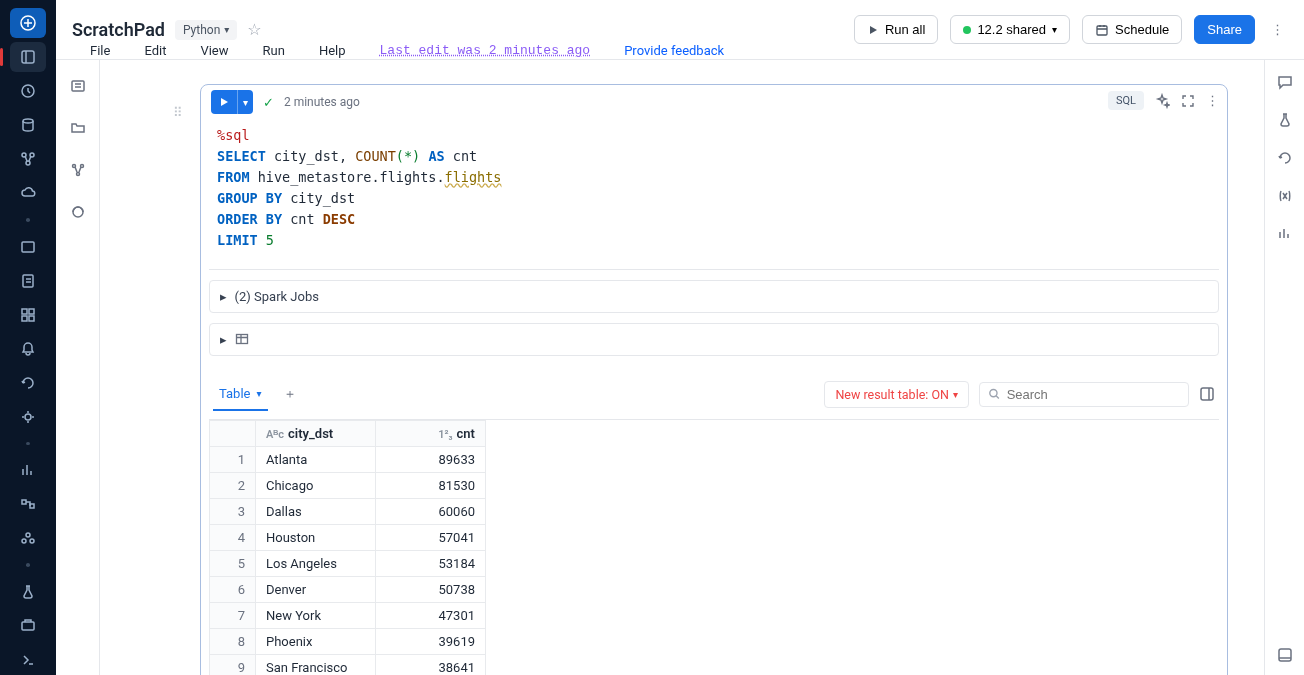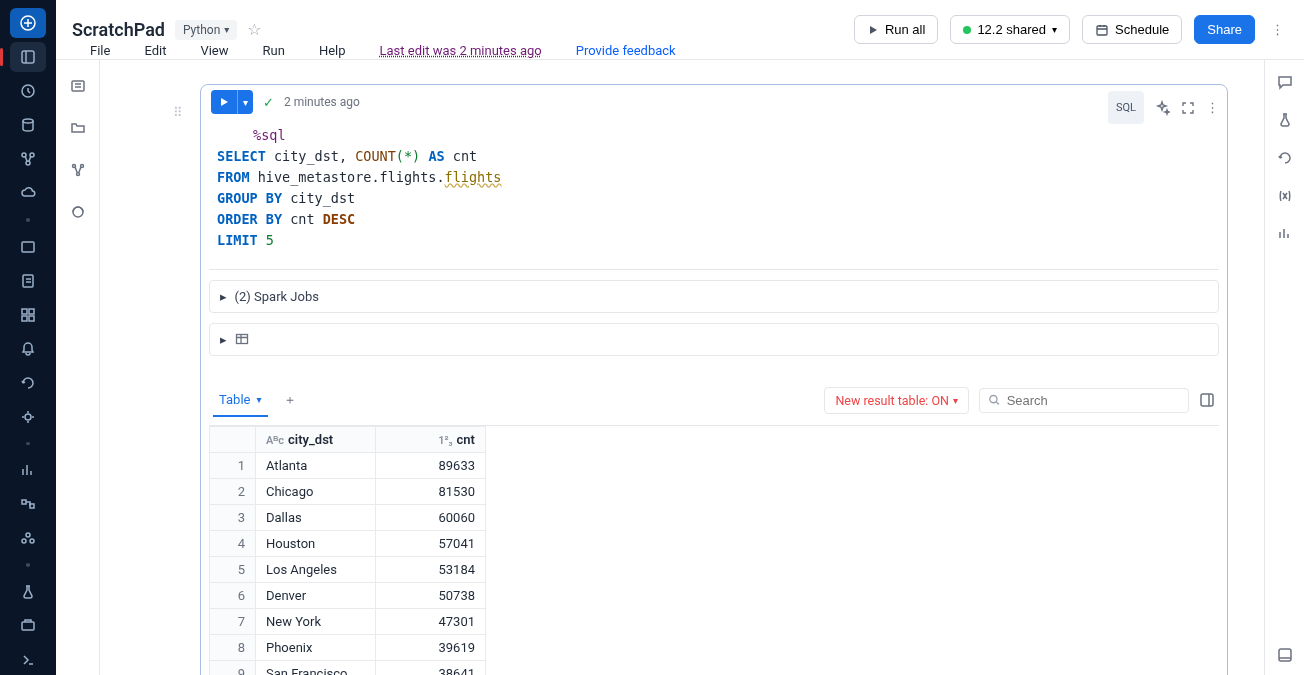--- a/index.html
+++ b/index.html
@@ -16,50 +16,50 @@
 .top-bar { height: 60px; border-bottom: 1px solid #e5e7eb; display: flex; align-items: center; padding: 0 16px; gap: 12px; }
 .title { font-size: 18px; font-weight: 600; }
 .lang-pill { background: #f3f4f6; border-radius: 4px; padding: 3px 8px; font-size: 12px; color: #4b5563; display: flex; align-items: center; gap: 4px; cursor: pointer; }
 .star-btn { color: #9ca3af; cursor: pointer; font-size: 16px; }
 .flex-spacer { flex: 1; }
 .btn { border: 1px solid #d1d5db; background: #fff; border-radius: 6px; padding: 6px 12px; font-size: 13px; display: flex; align-items: center; gap: 6px; cursor: pointer; }
 .btn.primary { background: #1a73e8; border-color: #1a73e8; color: #fff; }
 .compute-dot { width: 8px; height: 8px; border-radius: 50%; background: #22c55e; }
 .menu-bar { height: 32px; display: flex; align-items: center; padding: 0 16px; gap: 34px; font-size: 13px; position: absolute; top: 34px; left: 74px; }
 .menu-bar span { cursor: pointer; }
-.menu-bar .dim { color: #701a75; text-decoration: underline dotted; }
+.menu-bar .dim { color: #8b5cf6; text-decoration: underline dotted; font-family: Liberation Mono, monospace; }
 .menu-bar .link { color: #0b5fff; }
 .body-row { flex: 1; display: flex; overflow: hidden; }
 .mini-rail { width: 44px; border-right: 1px solid #e5e7eb; display: flex; flex-direction: column; align-items: center; padding-top: 14px; gap: 18px; }
 .mini-rail .mini-btn { color: #6b7280; cursor: pointer; width: 24px; height: 24px; display:flex; align-items:center; justify-content:center; }
 .canvas { flex: 1; overflow: auto; padding: 24px 36px 24px 100px; position: relative; }
 .right-rail { width: 40px; border-left: 1px solid #e5e7eb; display: flex; flex-direction: column; align-items: center; padding-top: 14px; gap: 22px; }
 .right-rail .rbtn { color: #6b7280; cursor: pointer; }
 .cell { border: 1px solid #a8bde0; border-radius: 8px; background: #fff; position: relative; }
 .drag-handle { position: absolute; left: -28px; top: 20px; color: #c2c7ce; cursor: grab; }
 .cell-header { height: 34px; display: flex; align-items: center; padding: 0 10px; gap: 10px; }
 .run-btn { display: flex; align-items: center; background: #1a73e8; border-radius: 4px; overflow: hidden; }
 .run-btn .play { width: 26px; height: 24px; display:flex; align-items:center; justify-content:center; color:#fff; cursor:pointer; }
 .run-btn .caret { width: 16px; height: 24px; display:flex; align-items:center; justify-content:center; color:#fff; border-left: 1px solid rgba(255,255,255,.35); cursor:pointer; }
 .status-check { color: #16a34a; }
 .ts { color: #6b7280; font-size: 12px; }
 .cell-tools { position: absolute; right: 8px; top: 6px; display: flex; gap: 10px; align-items:center; }
-.sql-badge { background: #eef2f6; color: #445368; font-size: 11px; padding: 10px 8px; border-radius: 4px; }
+.sql-badge { background: #eef2f6; color: #445368; font-size: 11px; padding: 3px 8px; border-radius: 4px; }
 .tool-icon { color: #6b7280; cursor: pointer; }
 .code-area { padding: 6px 16px 18px 16px; font-family: "SF Mono", Menlo, Consolas, monospace; font-size: 13.5px; line-height: 1.55; white-space: pre; }
 .kw { color: #0061c1; font-weight: 600; }
 .fn { color: #7a3e00; }
 .paren { color: #0a7d2f; }
 .num { color: #0a7d2f; }
 .tbl { color: #8a6d00; text-decoration: underline wavy #caa94a; }
 .desc { color: #8a3b00; font-weight: 600; }
-.magic { color: #701a75; margin-left: 36px; }
+.magic { color: #b91c1c; }
 .output { border-top: 1px solid #e5e7eb; margin: 0 8px; }
 .accordion { border: 1px solid #e5e7eb; border-radius: 4px; margin: 10px 0 0 0; padding: 8px 10px; display:flex; align-items:center; gap:8px; cursor:pointer; font-size: 13px; color:#374151; }
-.tabs-row { display:flex; align-items:center; gap: 10px; margin-top: 28px; padding: 0 4px; }
+.tabs-row { display:flex; align-items:center; gap: 10px; margin-top: 22px; padding: 0 4px; }
 .tab { padding: 8px 6px; display:flex; align-items:center; gap:6px; cursor:pointer; color:#6b7280; }
 .tab.active { color: #1a73e8; border-bottom: 2px solid #1a73e8; }
 .tab-plus { color: #6b7280; cursor:pointer; padding: 0 6px; }
 .tabs-spacer { flex:1; }
 .toggle-pill { border: 1px solid #e5e7eb; border-radius: 4px; padding: 5px 10px; font-size: 12.5px; color:#ef4444; cursor:pointer; display:flex; gap:4px; align-items:center; }
 .search-wrap { border: 1px solid #e5e7eb; border-radius: 4px; display:flex; align-items:center; padding: 4px 8px; gap:6px; width: 210px; }
 .search-wrap input { border:none; outline:none; font-size: 13px; width: 100%; }
 .panel-toggle { color:#6b7280; cursor:pointer; }
 .result-table { margin-top: 8px; border-top: 1px solid #e5e7eb; }
 table { border-collapse: collapse; font-size: 13px; }

